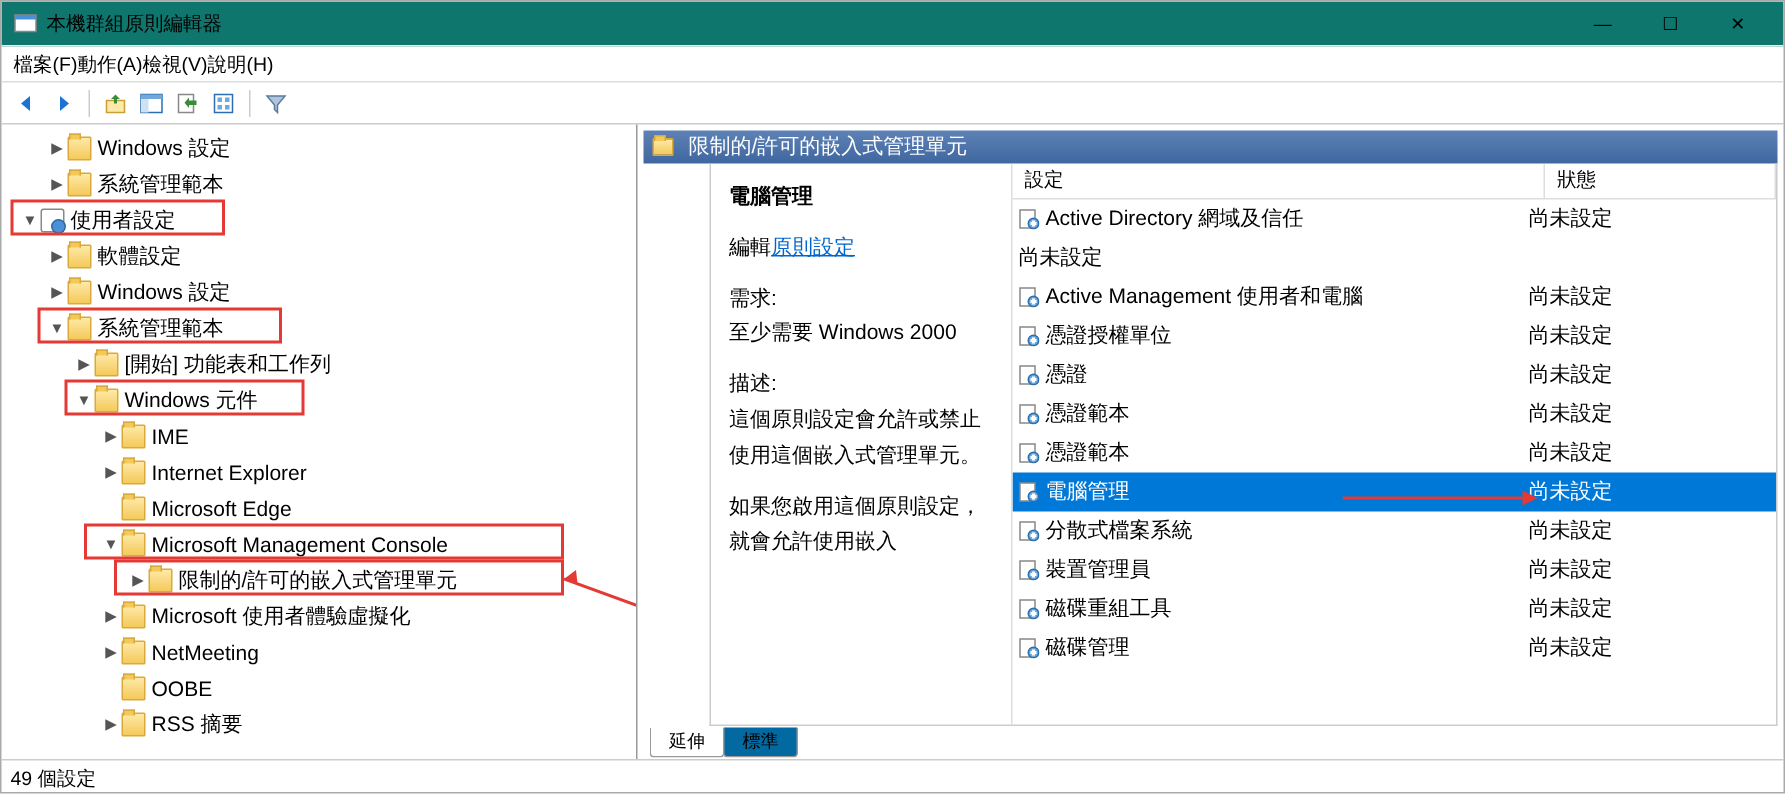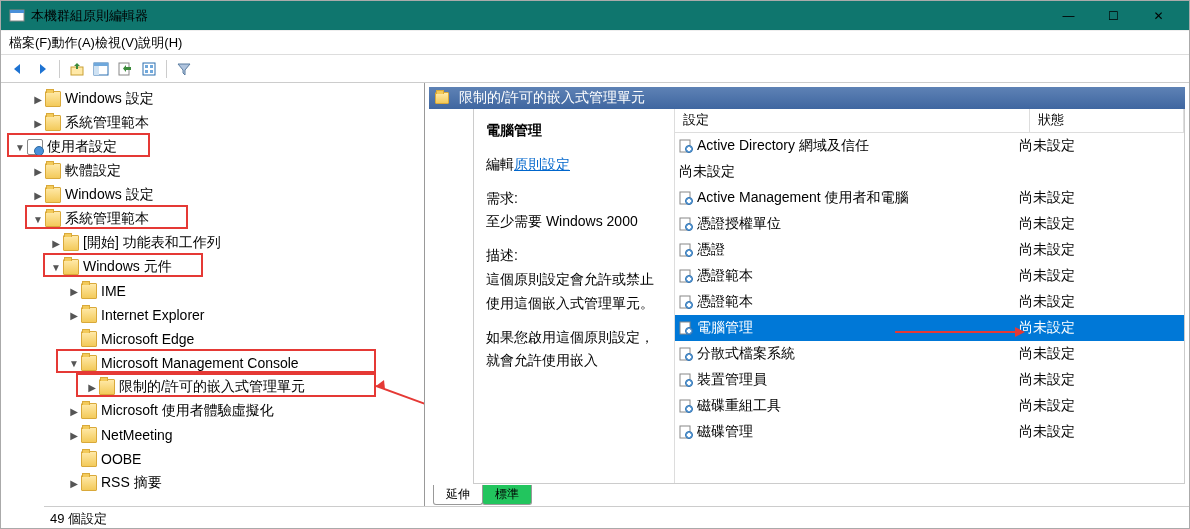--- a/index.html
+++ b/index.html
@@ -47,23 +47,23 @@
 .listbody::-webkit-scrollbar-track { background: #f0f0f0; }
 .listbody::-webkit-scrollbar-thumb { background: #c0c0c0; }
 .listbody::-webkit-scrollbar-button { background: #f0f0f0; width:17px; height: 17px; }
 .row { display: flex; height: 26px; align-items: center; }
 .row.sel { background: #0078d7; color: #fff; }
 .row .c1 { width: 340px; display: flex; align-items: center; padding-left: 4px; gap: 4px; }
 .row .c2 { flex: 1; padding-left: 4px; }
 .sicon { width: 14px; height: 14px; flex-shrink:0; }
 .sicon svg{width:14px;height:14px;}
 .tabs { height: 22px; display: flex; align-items: center; padding-left: 4px; }
-.tab { border: 1px solid #999; border-top: none; padding: 1px 12px; font-size: 12px; background: #22c55e; border-radius: 0 0 3px 3px; margin-right:-1px;}
+.tab { border: 1px solid #999; border-top: none; padding: 1px 12px; font-size: 12px; background: #0369a1; border-radius: 0 0 3px 3px; margin-right:-1px;}
 .tab.active { background: #fff; }
-.status { height: 22px; border-top: 1px solid #ccc; padding: 3px 6px; font-size: 13px; margin-left: 43px; }
+.status { height: 22px; border-top: 1px solid #ccc; padding: 3px 6px; font-size: 13px; }
 .list-arrow{position:absolute; pointer-events:none;}
 </style>
 </head>
 <body>
 
 <div class="titlebar">
   <span class="icon">
     <svg viewBox="0 0 16 16">
         <rect x="1" y="2" width="14" height="11" fill="#fff" stroke="#888"></rect>
         <rect x="1" y="2" width="14" height="3" fill="#4a90d9"></rect>

